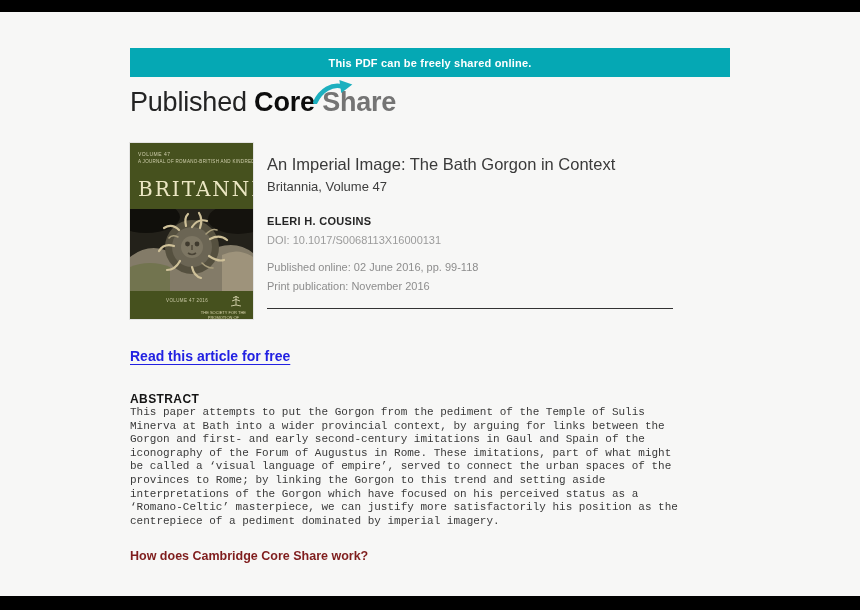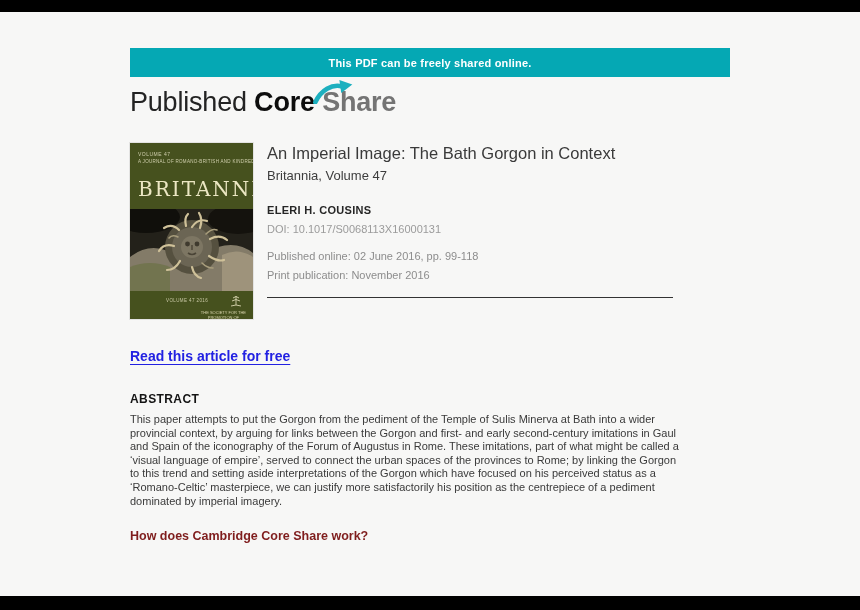--- a/index.html
+++ b/index.html
@@ -30,32 +30,32 @@
   .cover-tag { font-size:4.5px; letter-spacing:.3px; margin-top:2px; white-space:nowrap; }
   .cover-journal { font-family:"DejaVu Serif", serif; color:#ece7c3; font-size:20px; letter-spacing:2px; text-align:center; margin-top:13px; }
   .cover-photo { width:123px; height:82px; display:block; }
   .cover-foot { flex:1; position:relative; color:#c9c8a5; }
   .cover-foot-left { position:absolute; left:36px; top:7px; font-size:4.5px; letter-spacing:.4px; }
   .crest { position:absolute; right:9px; top:3px; width:16px; height:14px; }
   .society { position:absolute; right:7px; top:19px; text-align:center; font-size:4px; line-height:5px; color:#d8d5ae; }
 
   
   .meta { margin-left:14px; width:463px; color:#3c3c3c; }
-  .title { font-size:16.5px; font-weight:400; color:#3a3a3a; margin-top:1px; }
+  .title { font-size:16.5px; font-weight:400; color:#3a3a3a; margin-top:12px; }
   .subtitle { font-size:13px; margin-top:5px; color:#3d3d3d; }
   .author { margin-top:21px; font-size:11px; font-weight:bold; color:#262626; letter-spacing:.3px; }
   .doi { margin-top:7px; font-size:11px; color:#9b9b9b; }
   .pub { margin-top:15px; font-size:11px; color:#8d8d8d; }
   .pub2 { margin-top:7px; font-size:11px; color:#8d8d8d; }
   .rule { margin-top:16px; width:406px; border:none; border-top:1.5px solid #333; }
 
   .read-link { display:inline-block; margin-top:29px; font-size:14px; font-weight:bold; color:#2221e2; text-decoration:underline; text-underline-offset:3px; }
 
   .abs-head { margin-top:27px; font-size:12px; font-weight:bold; color:#141414; letter-spacing:.4px; }
-  .body-text { margin-top:7px; width:557px; font-size:11px; line-height:13.6px; color:#3a3a3a; }
+  .body-text { width:557px; font-size:11px; line-height:13.6px; color:#3a3a3a;font-family:Liberation Mono, monospace; }
   .how-head { margin-top:21px; font-size:12.5px; font-weight:bold; color:#7f1d1d; }
 </style>
 </head>
 <body>
 
 <div class="stage">
   <div class="letterbox top"></div>
 
   <div class="content">
 

